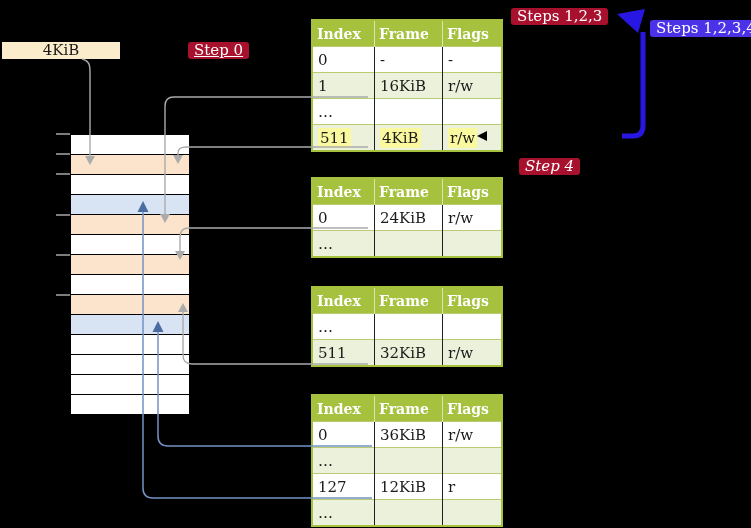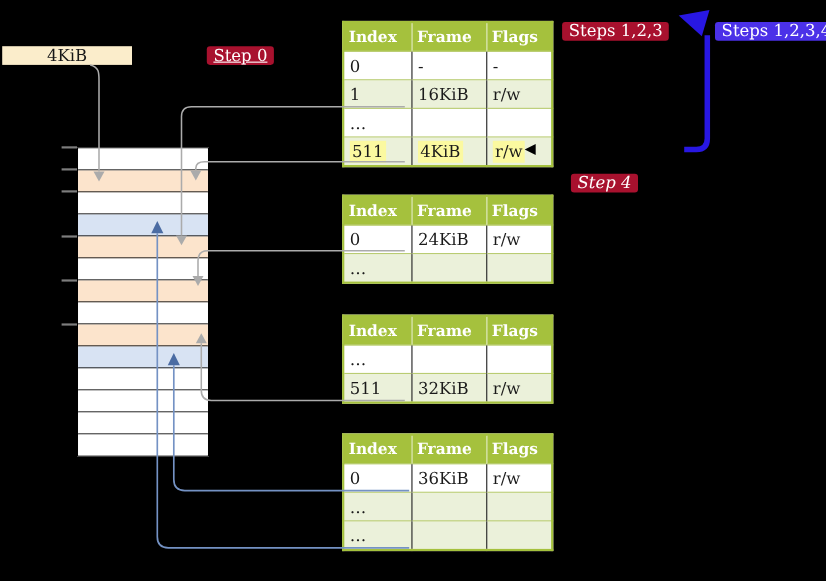--- a/index.html
+++ b/index.html
@@ -27,21 +27,21 @@
     font-size:15px; line-height:17px; text-align:center;
   }
   
   .badge{
     position:absolute; height:17px; line-height:17px; padding:0 6px;
     color:#fff; font-size:15px; border-radius:3px; white-space:nowrap;
   }
   .badge.red{background:var(--badge-red-bg,#a8112e);}
   .badge.violet{background:var(--badge-violet-bg,#4b31e8);}
   #badge-step0{left:188px; top:42px;text-decoration:underline;}
-  #badge-steps123{left:511px; top:20px;}
+  #badge-steps123{left:511px; top:8px;}
   #badge-steps1234{left:650px; top:20px;}
   #badge-step4{left:519px; top:158px;font-style:italic;}
   
   .ptable{
     position:absolute; border-collapse:collapse; background:#fff;
     border:2px solid var(--table-header-bg,#a5c13d);
     font-size:15px; color:#1a1a1a; table-layout:fixed;
   }
   .ptable th{
     background:var(--table-header-bg,#a5c13d); color:#fff; font-weight:bold;
@@ -189,20 +189,25 @@
       <tr>
         <td>0</td>
         <td>36KiB</td>
         <td>r/w</td>
       </tr>
       <tr class="alt">
         <td>…</td>
         <td></td>
         <td></td>
       </tr>
+      <tr>
+        <td>127</td>
+        <td>12KiB</td>
+        <td>r</td>
+      </tr>
       <tr class="alt">
         <td>…</td>
         <td></td>
         <td></td>
       </tr>
     </tbody>
   </table>
 
   <svg id="connectors" viewBox="0 0 751 528">
 

